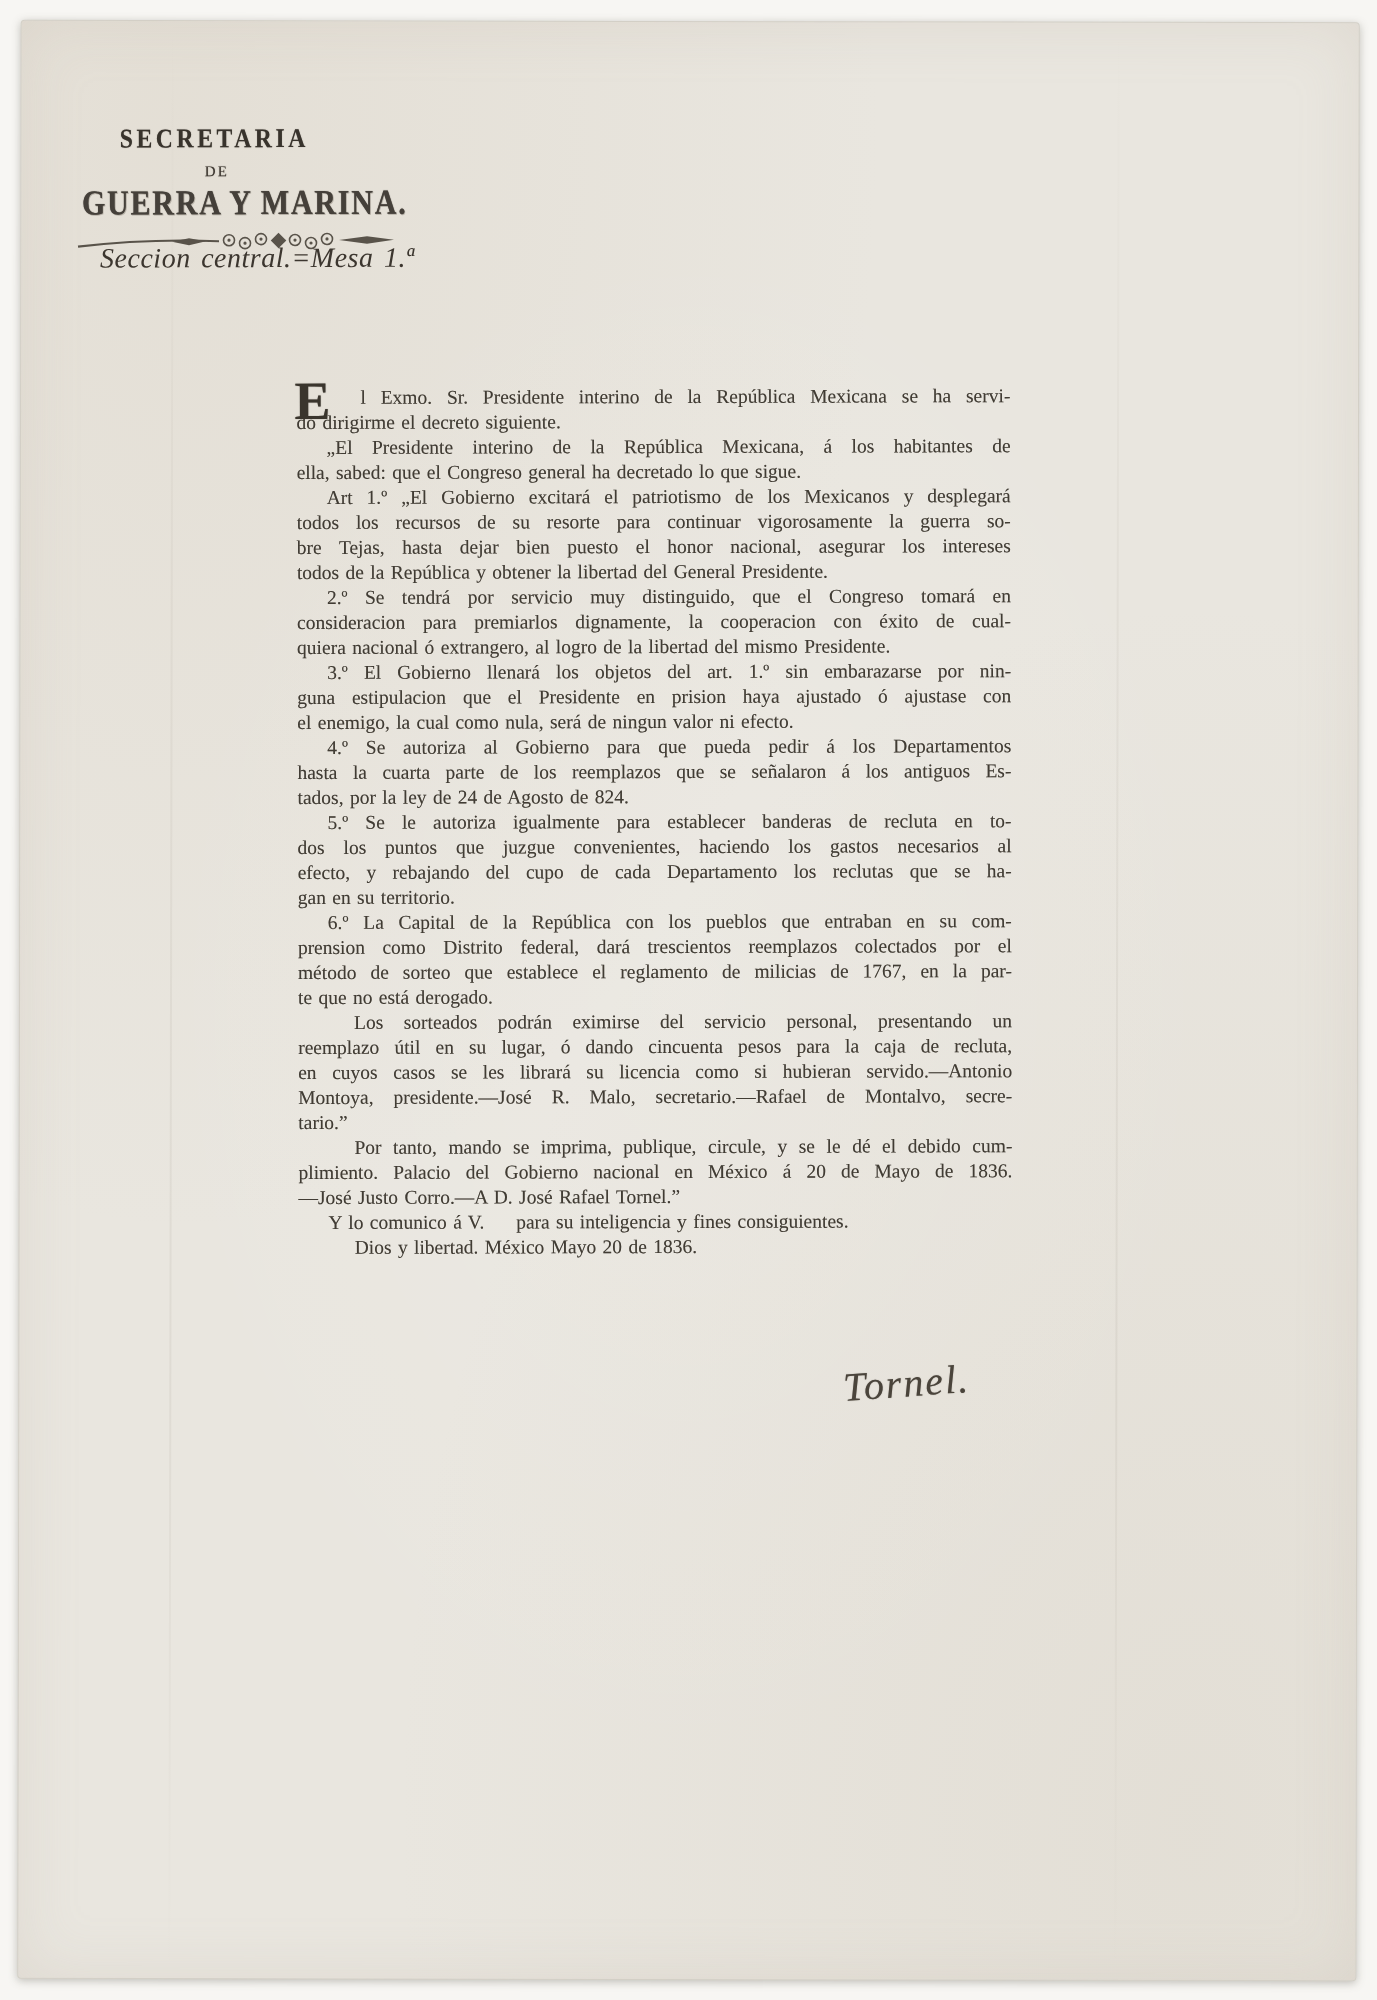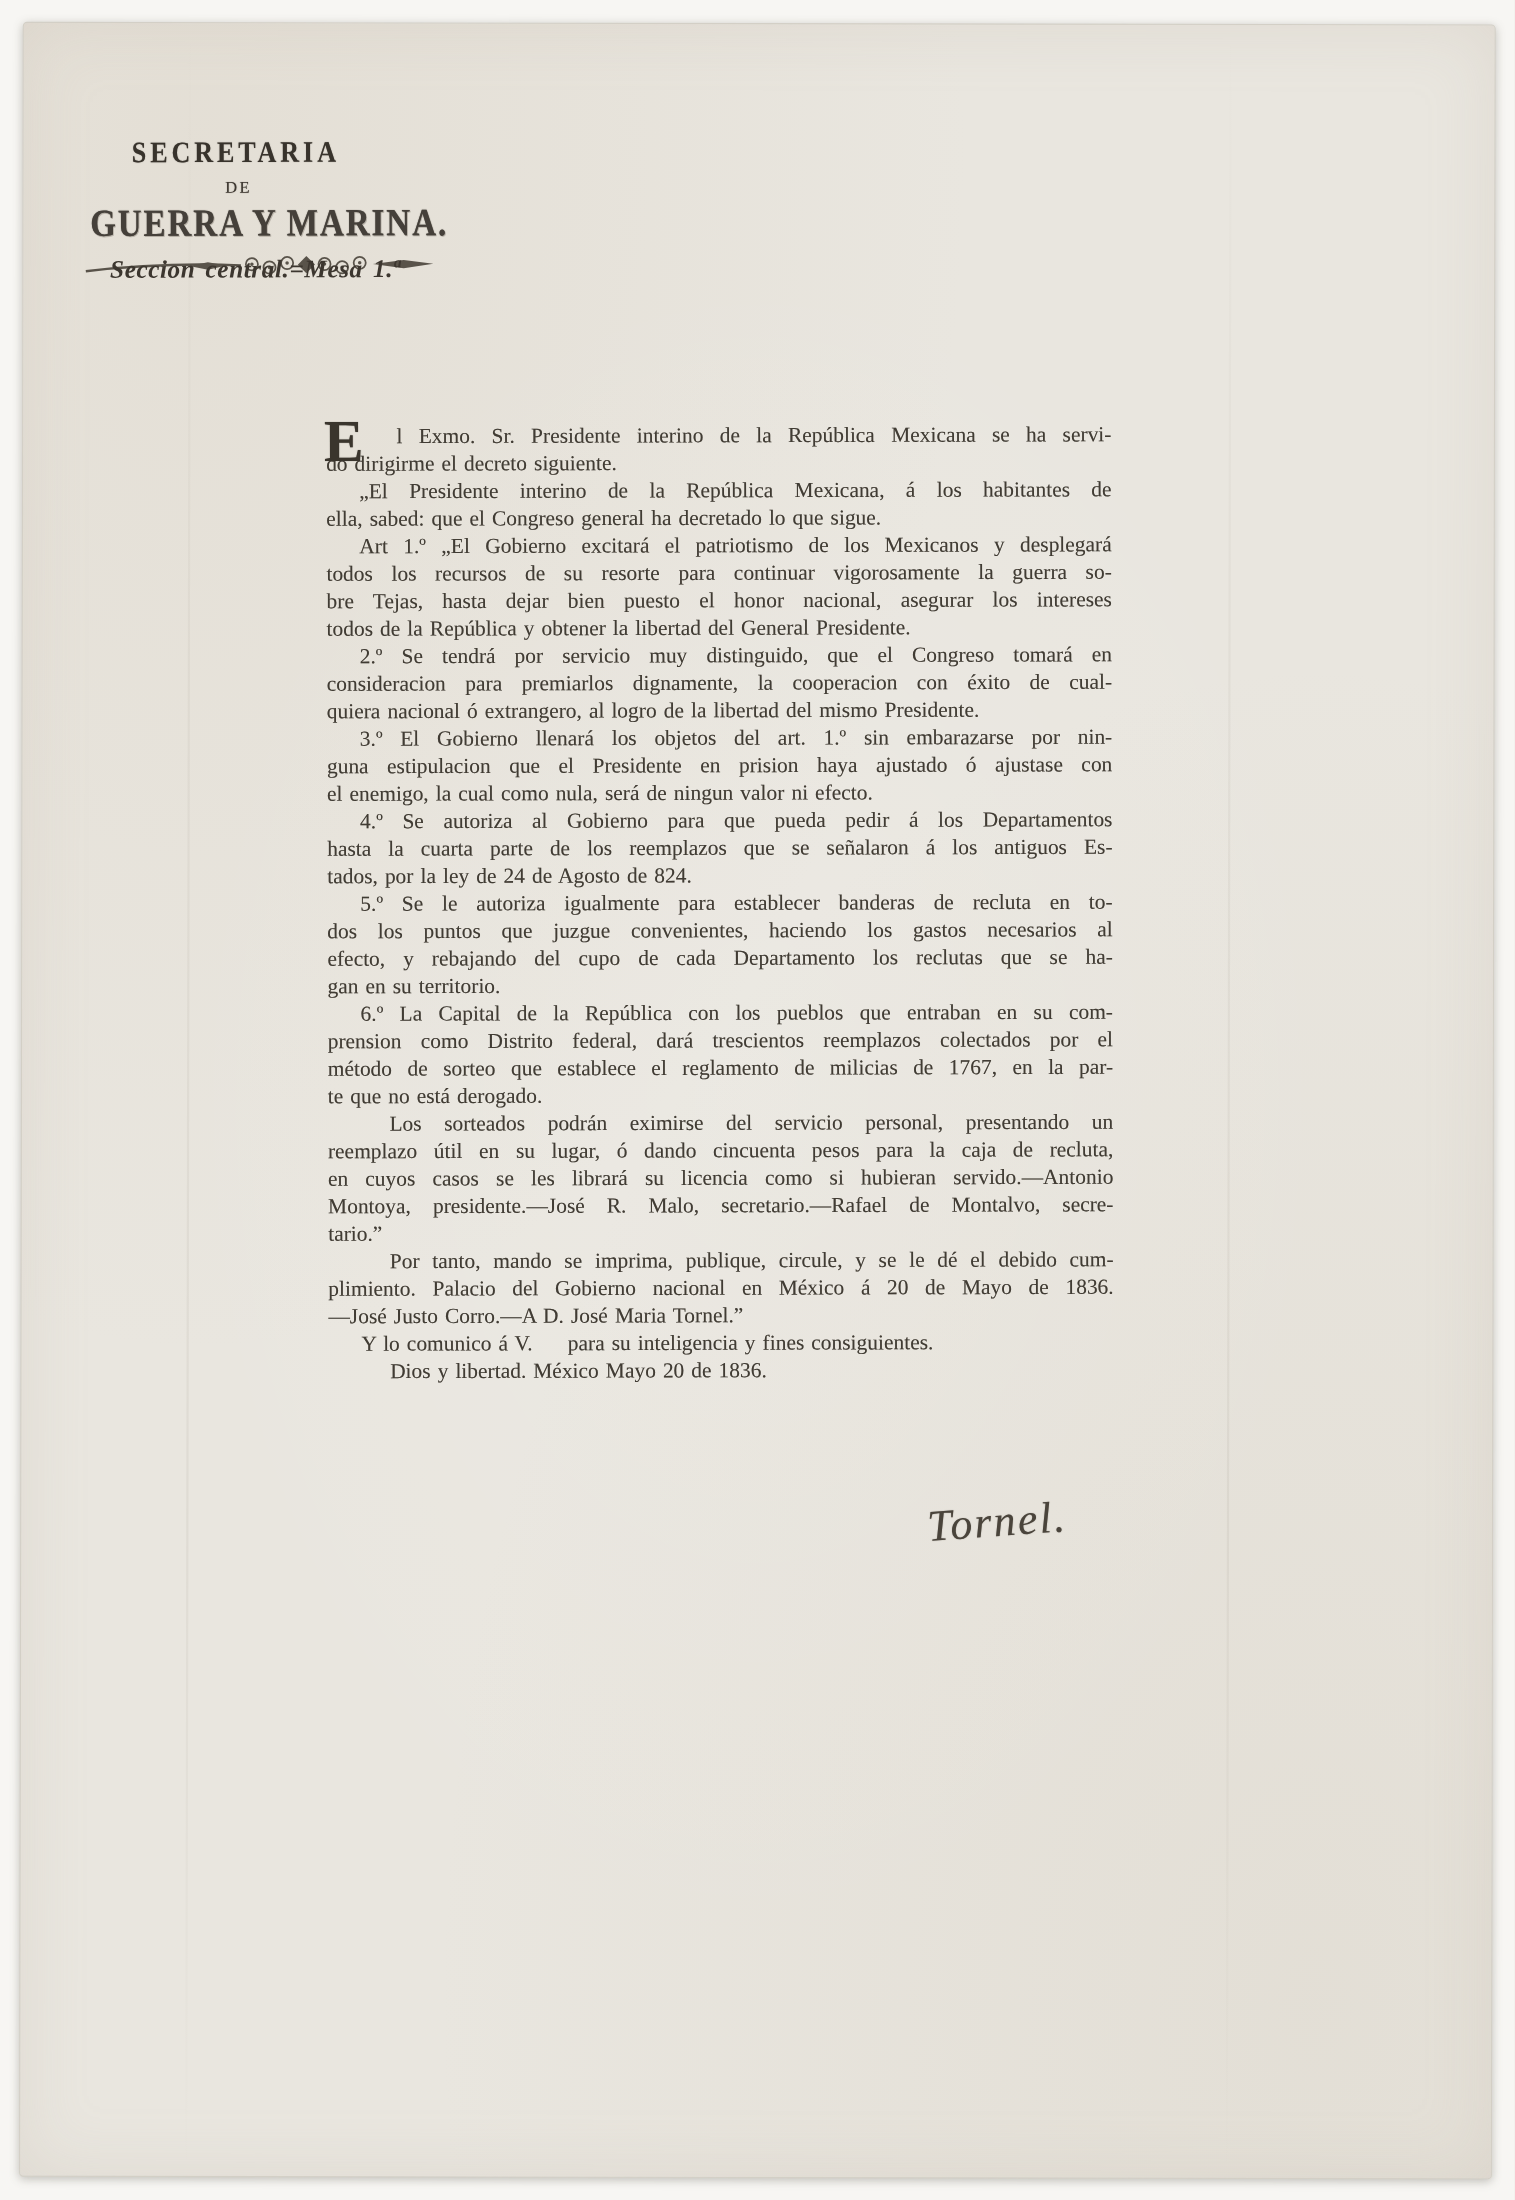--- a/index.html
+++ b/index.html
@@ -39,22 +39,22 @@
   }
   .hdr-guerra{
     position:absolute;left:64px;top:160px;
     font-size:35px;font-weight:bold;letter-spacing:2px;
     transform:scaleX(.86);transform-origin:left top;
     color:#45403a;
     text-shadow:0 0 1px rgba(69,64,58,.8), 1px 1px 0 rgba(120,112,100,.35);
   }
   .flourish{position:absolute;left:58px;top:204px;}
   .hdr-seccion{
-    position:absolute;left:82px;top:209px;
-    font-size:23px;font-style:italic;font-weight:700;
+    position:absolute;left:82px;top:219px;
+    font-size:28px;font-style:italic;font-weight:400;
     letter-spacing:.5px;word-spacing:3px;color:#3c362f;
   }
   .body-block{
     position:absolute;left:278px;top:362px;width:714px;
     font-size:19.5px;line-height:25px;
     color:#413c34;
     text-shadow:0 0 .5px rgba(65,60,52,.4);
   }
   .dropcap{
     position:absolute;left:-2px;top:-7px;
@@ -139,21 +139,21 @@
           <div class="line j">prension como Distrito federal, dará trescientos reemplazos colectados por el</div>
           <div class="line j">método de sorteo que establece el reglamento de milicias de 1767, en la par-</div>
           <div class="line">te que no está derogado.</div>
           <div class="line j ind2">Los sorteados podrán eximirse del servicio personal, presentando un</div>
           <div class="line j">reemplazo útil en su lugar, ó dando cincuenta pesos para la caja de recluta,</div>
           <div class="line j">en cuyos casos se les librará su licencia como si hubieran servido.—Antonio</div>
           <div class="line j">Montoya, presidente.—José R. Malo, secretario.—Rafael de Montalvo, secre-</div>
           <div class="line">tario.”</div>
           <div class="line j ind2">Por tanto, mando se imprima, publique, circule, y se le dé el debido cum-</div>
           <div class="line j">plimiento. Palacio del Gobierno nacional en México á 20 de Mayo de 1836.</div>
-          <div class="line"><span>—</span><span class="it">José Justo Corro.</span><span>—A D. José Maria Tornel.”</span></div>
+          <div class="line"><span>—</span><span class="it">José Justo Corro.</span><span>—A D. José Rafael Tornel.”</span></div>
           <div class="line ind">Y lo comunico á V.&nbsp;&nbsp;&nbsp;&nbsp; para su inteligencia y fines consiguientes.</div>
           <div class="line ind2">Dios y libertad. México Mayo 20 de 1836.</div>
         </div>
     </div>
 
     <div class="signature">Tornel.</div>
 
   </div>
 </div>
 

